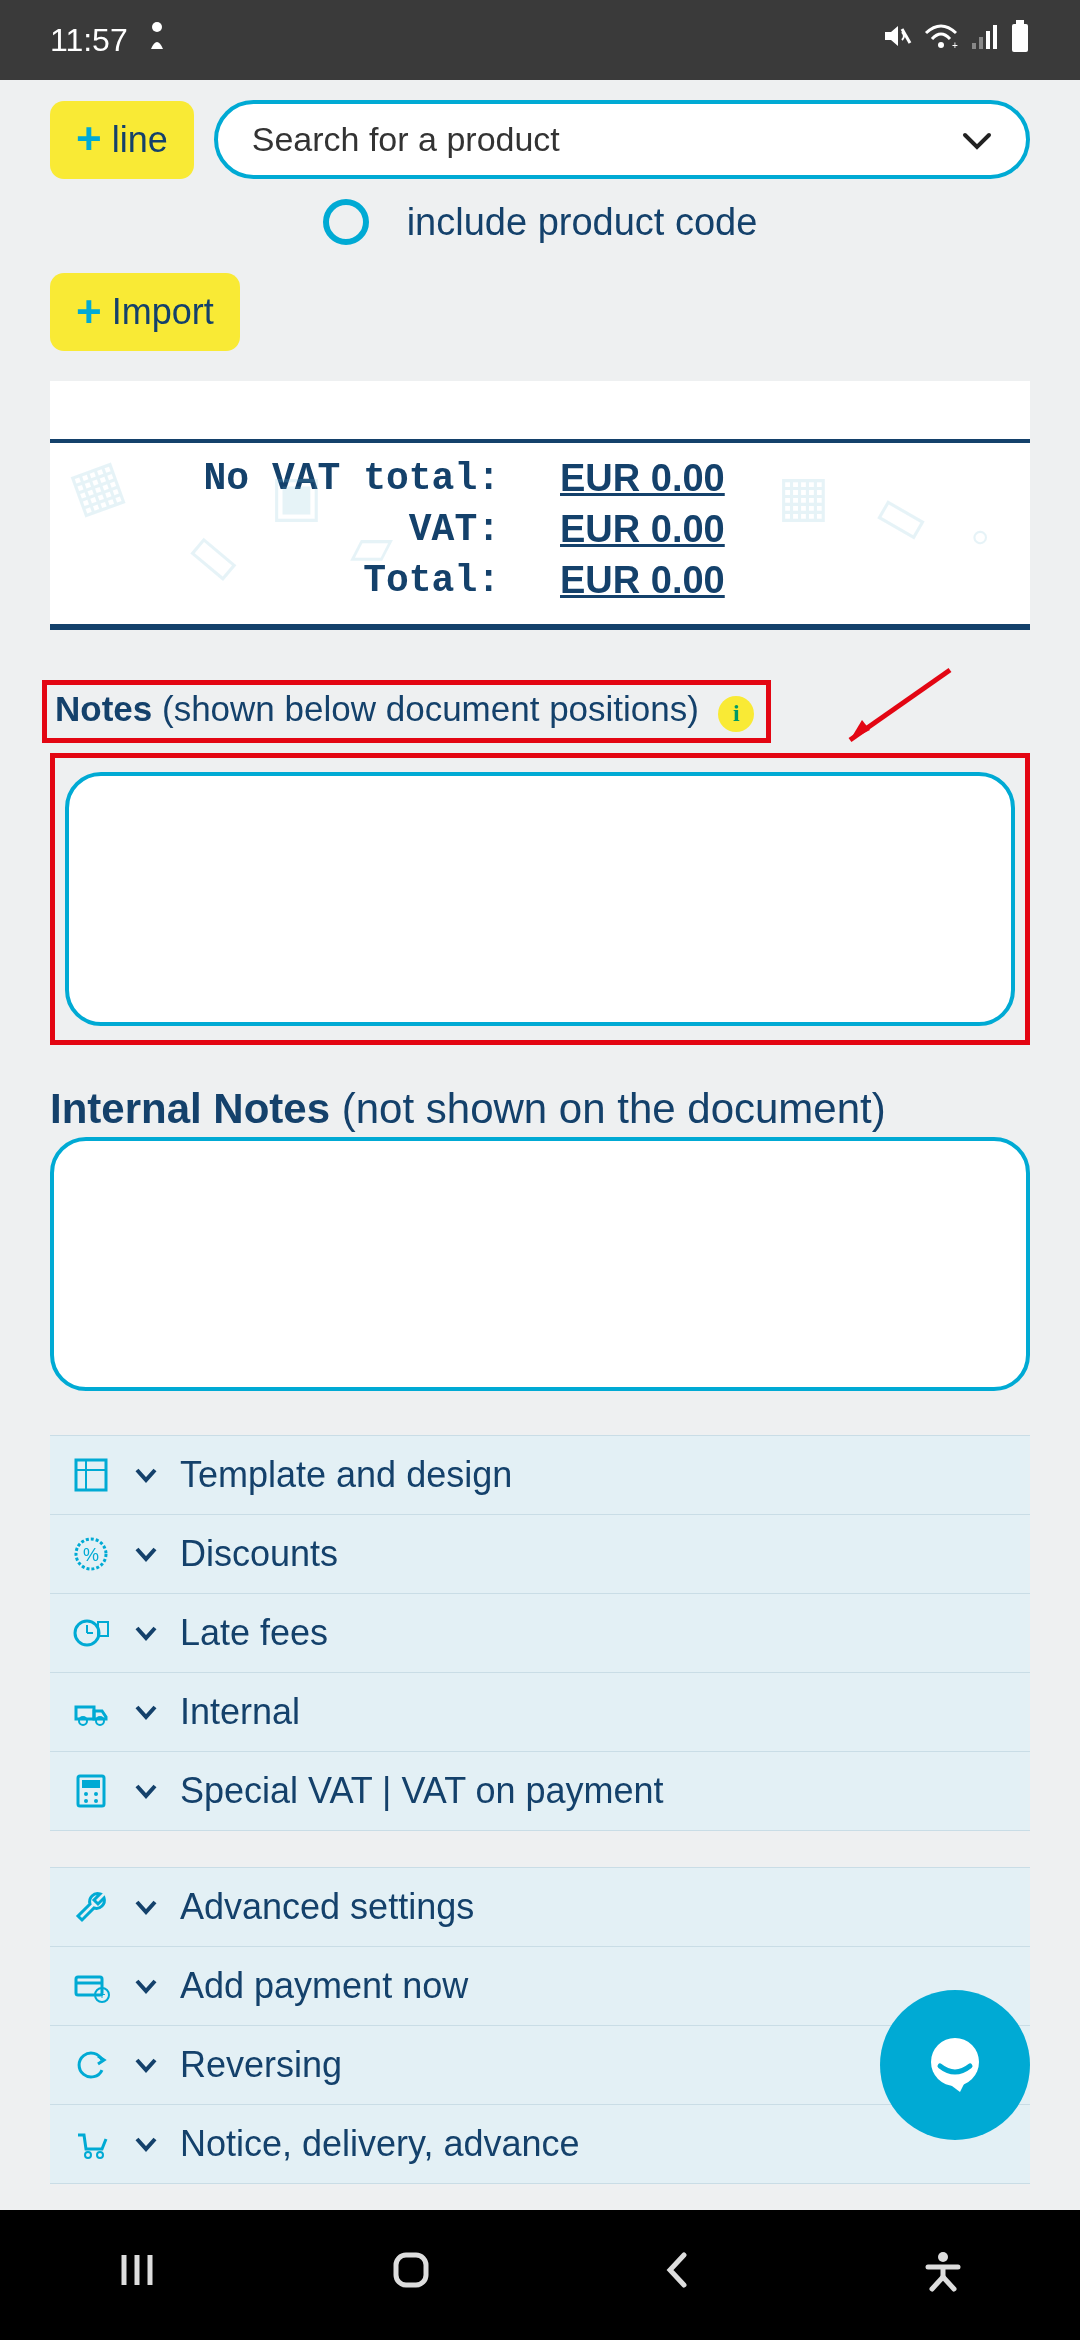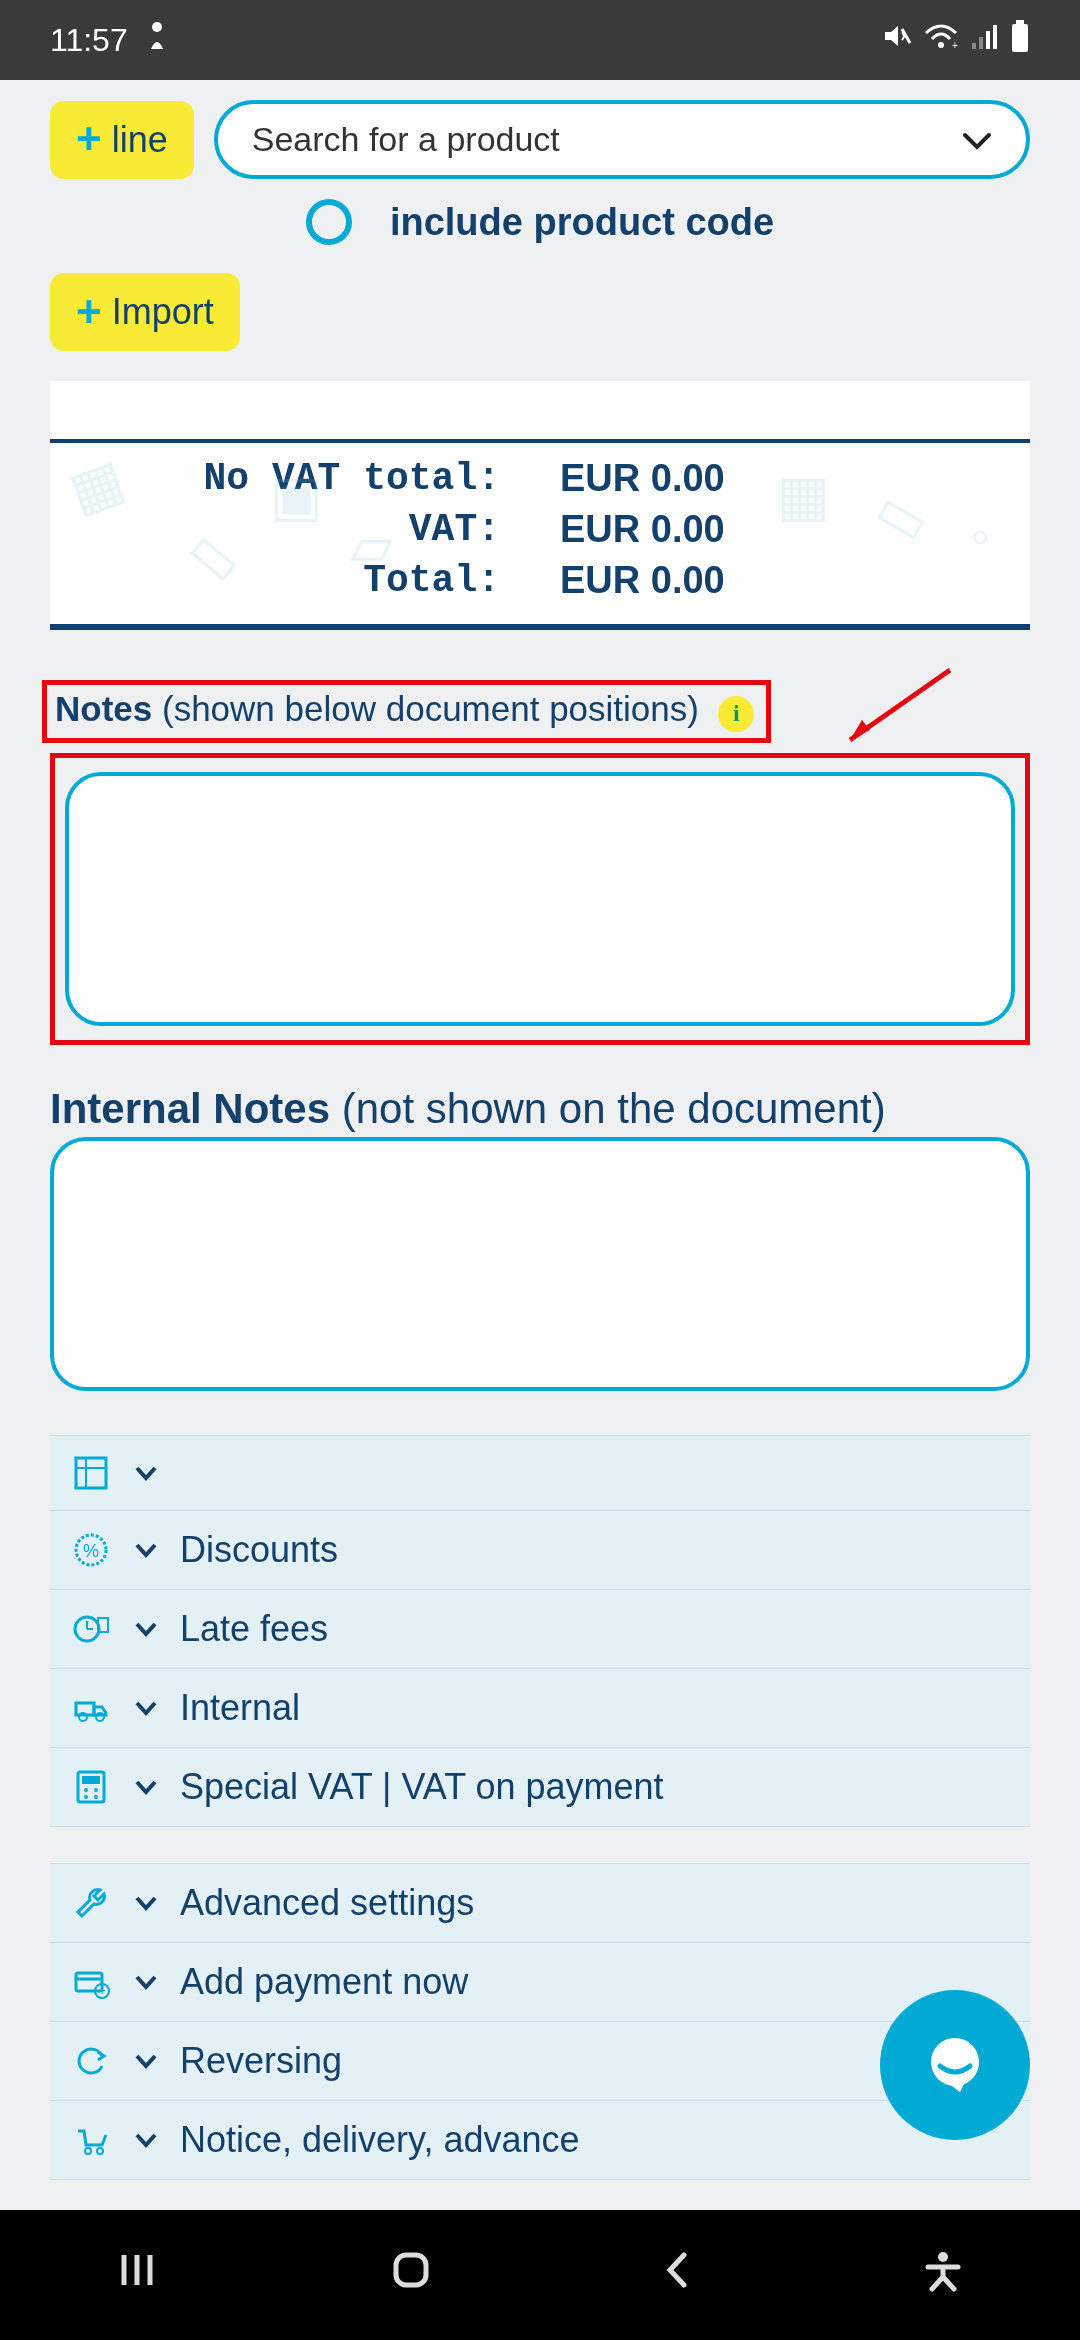--- a/index.html
+++ b/index.html
@@ -53,21 +53,21 @@
 }
 .chev-down { font-size: 34px; color: #222; }
 
 .include-row {
   display: flex;
   justify-content: center;
   align-items: center;
   gap: 38px;
   margin-bottom: 28px;
   font-size: 38px;
-  font-weight: bold;
+  font-weight: normal;
   color: #14416b;
 }
 .radio-circle {
   width: 46px; height: 46px;
   border: 6px solid #00aad4;
   border-radius: 50%;
 }
 
 .import-row { margin-bottom: 30px; }
 
@@ -91,21 +91,21 @@
   font-size: 56px;
 }
 .totals-row {
   display: flex;
   font-size: 38px;
   font-weight: bold;
   color: #14416b;
   margin-bottom: 8px;
 }
 .totals-row .lab { width: 440px; text-align: right; padding-right: 30px; font-family: Liberation Mono, monospace; }
-.totals-row .val { flex: 1; text-align: left; padding-left: 30px; }
+.totals-row .val { flex: 1; text-align: left; padding-left: 30px; text-decoration: underline; }
 
 .highlight-box {
   border: 5px solid #e30613;
   display: inline-block;
   padding: 4px 12px 6px 8px;
   margin-left: -8px;
 }
 .notes-label-row {
   font-size: 35px;
   font-weight: bold;
@@ -382,20 +382,21 @@
       <span class="acc-icon">
           <svg width="38" height="38" viewBox="0 0 38 38">
             <rect x="4" y="4" width="30" height="30" fill="none" stroke="#00aad4" stroke-width="3"></rect>
             <line x1="4" y1="14" x2="34" y2="14" stroke="#00aad4" stroke-width="2"></line>
             <line x1="14" y1="4" x2="14" y2="34" stroke="#00aad4" stroke-width="2"></line>
           </svg>
         </span>
       <span class="acc-chev"><svg width="24" height="16" viewBox="0 0 24 16">
             <path d="M3 3 L12 13 L21 3" stroke="#14416b" stroke-width="4" fill="none"></path>
           </svg></span>
+      <span>Template and design</span>
     </div>
     <div class="acc-row">
       <span class="acc-icon">
           <svg width="38" height="38" viewBox="0 0 38 38">
             <circle cx="19" cy="19" r="15" fill="none" stroke="#00aad4" stroke-width="3" stroke-dasharray="3 2"></circle>
             <text x="19" y="26" font-size="18" text-anchor="middle" fill="#00aad4">%</text>
           </svg>
         </span>
       <span class="acc-chev"><svg width="24" height="16" viewBox="0 0 24 16">
             <path d="M3 3 L12 13 L21 3" stroke="#14416b" stroke-width="4" fill="none"></path>

